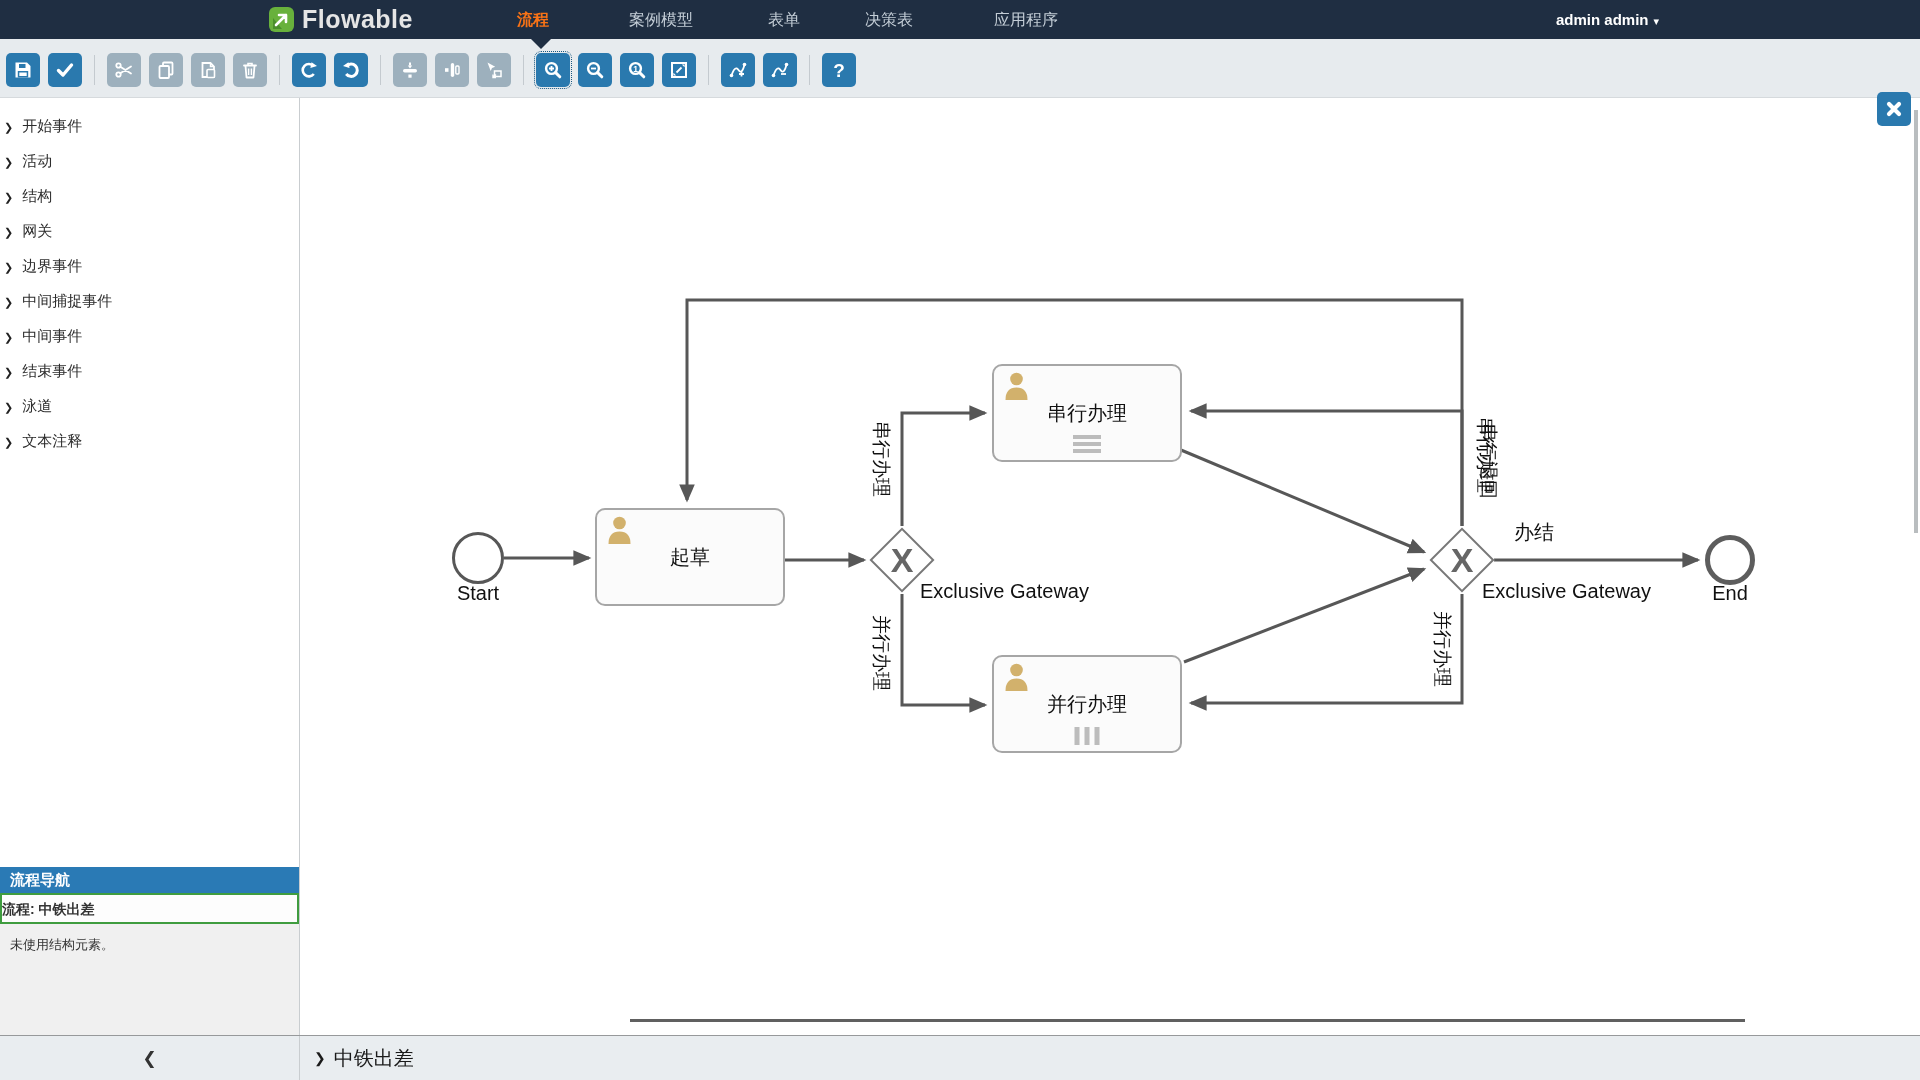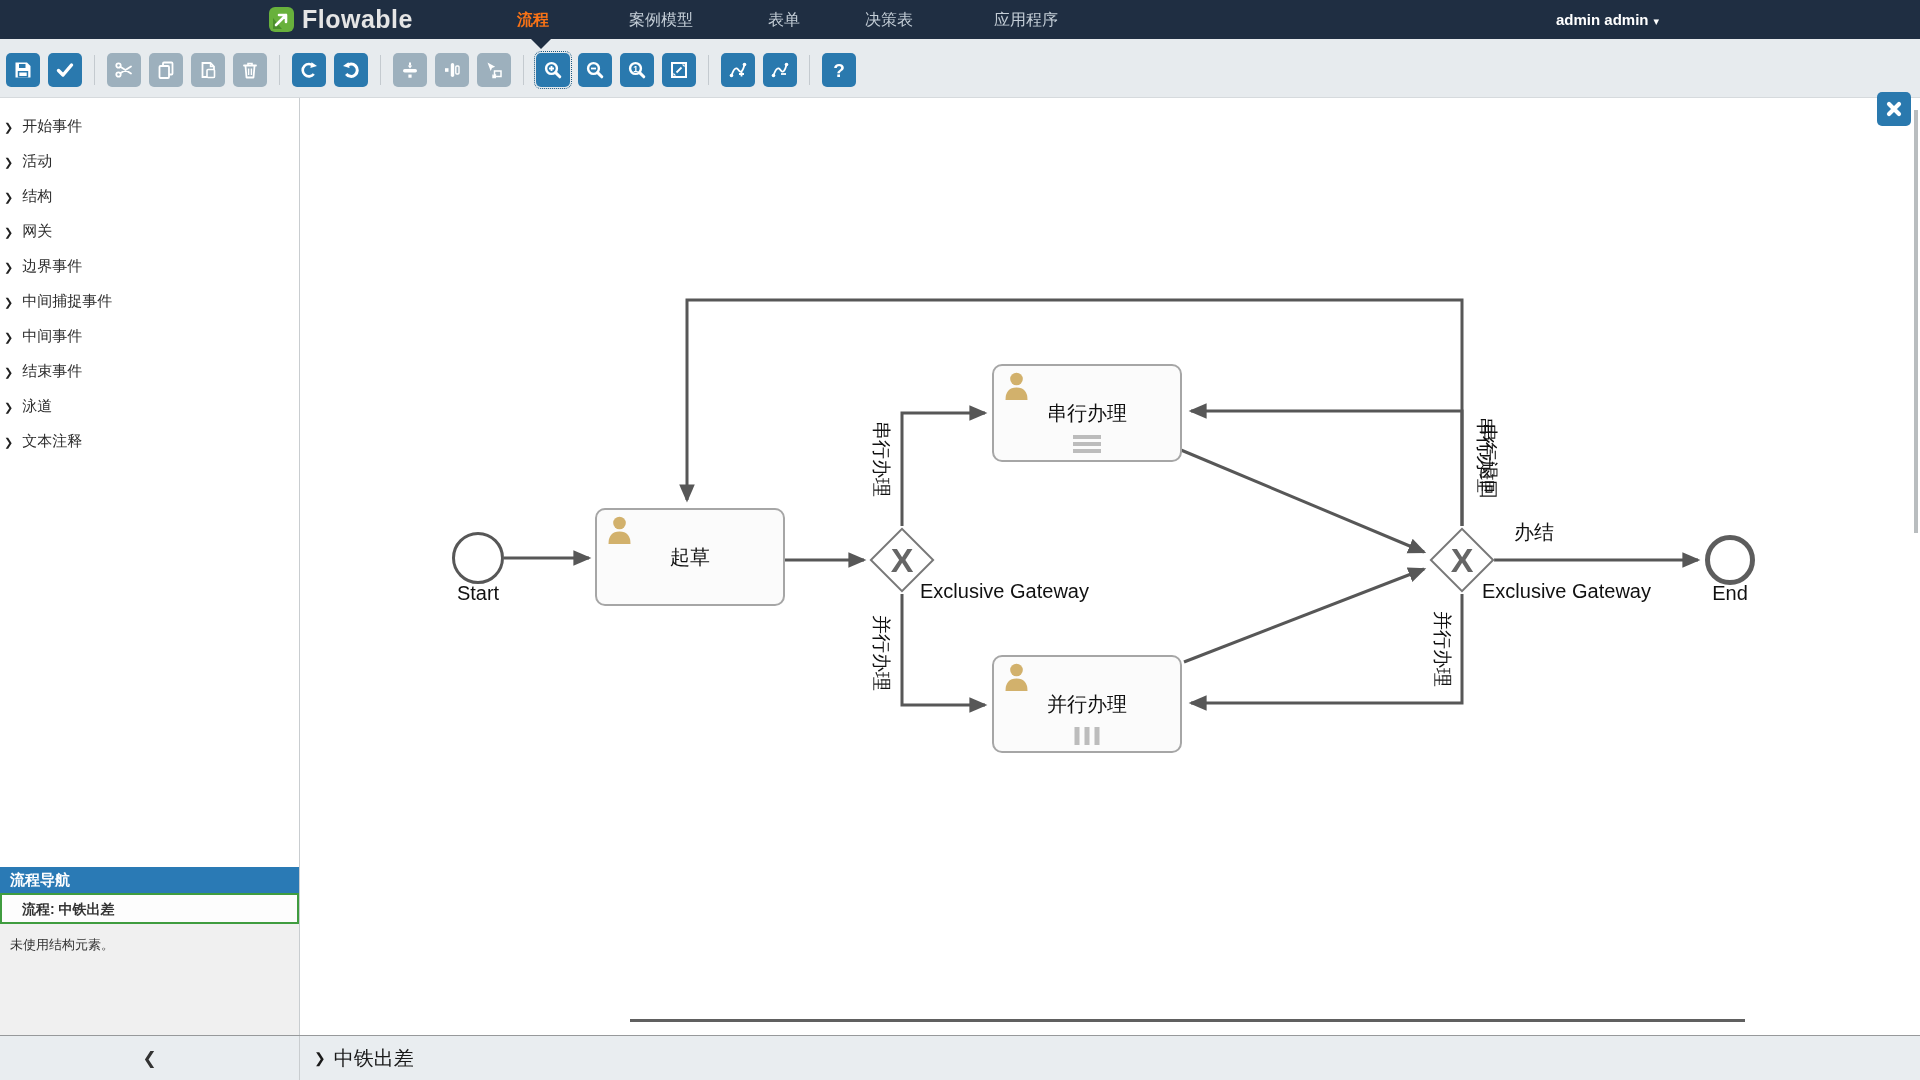--- a/index.html
+++ b/index.html
@@ -33,21 +33,21 @@
   .close-btn { position:absolute; left:1877px; top:53px; margin:0; }
   
   .sidebar { position:absolute; left:0; top:98px; width:300px; height:937px; background:#ffffff;
     border-right:1px solid #c9cdd0; z-index:10; }
   .palette { list-style:none; margin:0; padding:10px 0 0 0; }
   .palette li { height:35px; line-height:35px; padding-left:4px; font-size:15px; color:#2d2d2d; cursor:pointer; }
   .palette .chev { font-size:11px; font-weight:bold; margin-right:9px; color:#222; }
   .navigator { position:absolute; left:0; top:734px; width:299px; bottom:0; background:#f0f0f0;margin-top:35px; }
   .nav-hd { height:26px; line-height:26px; background:#2a7ab5; color:#fff; font-weight:bold; font-size:15px; padding-left:10px; }
   .nav-row { height:31px; line-height:29px; background:#fdfdfd; border:2px solid #3f9c3f; color:#333;
-    font-weight:bold; font-size:14px; padding-left:20px; cursor:pointer; }
+    font-weight:bold; font-size:14px; padding-left:0; cursor:pointer; }
   .nav-note { padding:12px 10px; font-size:13px; color:#333; }
   
   .footer { position:absolute; left:0; top:1035px; width:1920px; height:45px; background:#e9edf0;
     border-top:1px solid #97999b; z-index:25; display:flex; }
   .footer-left { width:300px; height:100%; border-right:1px solid #c9cdd0; display:flex; align-items:center; justify-content:center; }
   .collapse-chev { font-size:17px; font-weight:bold; color:#333; cursor:pointer; }
   .footer-title { display:flex; align-items:center; padding-left:14px; gap:8px; }
   .footer-title .chev { font-size:14px; font-weight:bold; color:#1a1a1a; }
   .footer-title .txt { font-size:20px; font-weight:normal; color:#1a1a1a; }
   

